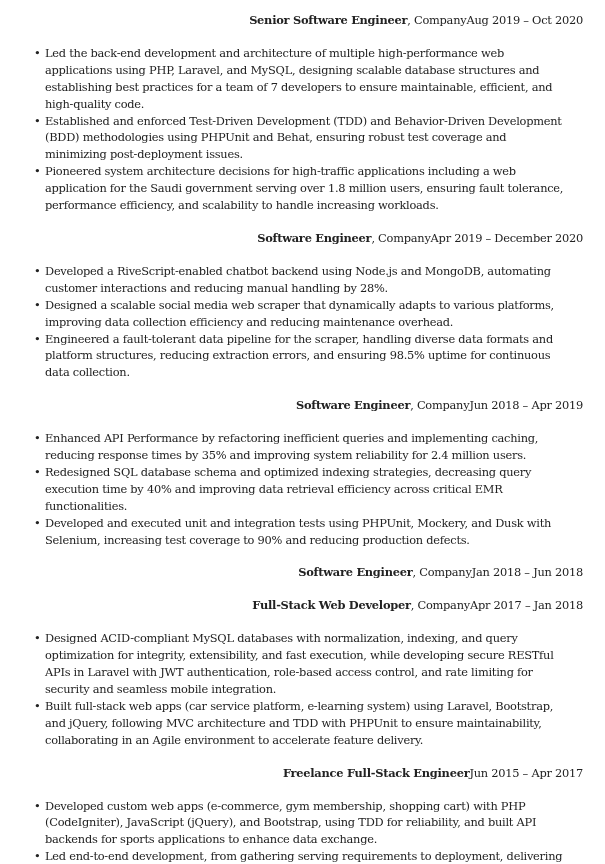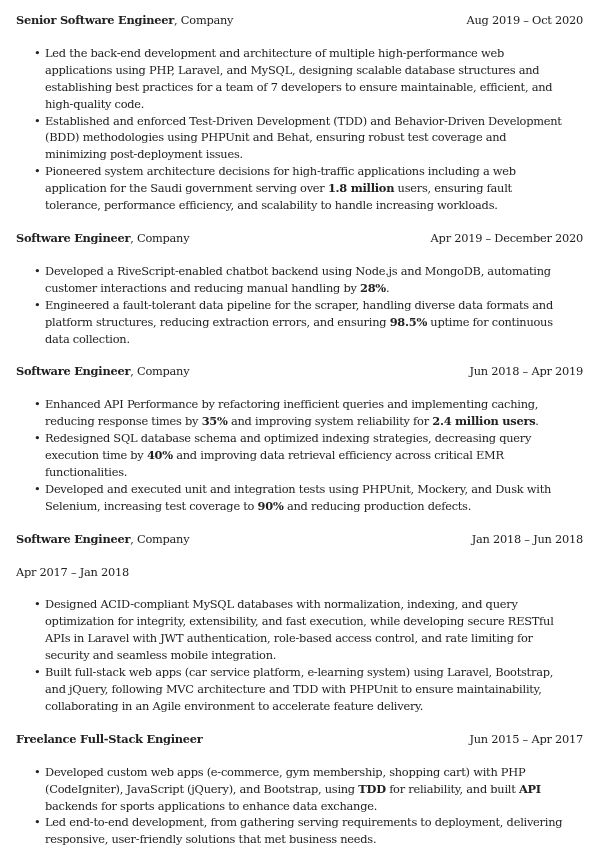--- a/index.html
+++ b/index.html
@@ -1,28 +1,28 @@
 <!DOCTYPE html>
 <html><head>
 <meta charset="utf-8">
 <style>
   html, body { margin: 0; padding: 0; background: #ffffff; }
   body { width: 605px; height: 864px; overflow: hidden; position: relative;
          font-family: "DejaVu Serif", "Liberation Serif", serif; color: #222; }
   .page { position: absolute; left: 16px; top: 12px; width: 567px;
           font-size: 11.4px; line-height: 16.9px; letter-spacing: -0.25px; }
   .job { margin-bottom: 10px; }
-  .job-head { display: flex; justify-content: space-between; }
+  .job-head { display: flex; justify-content: flex-end; }
   .title { font-weight: bold; }
   ul { list-style: none; margin: 16px; padding: 0; }
   li { position: relative; padding-left: 13px; }
   li::before { content: "•"; position: absolute; left: 2px; top: 0; }
   .section-title { font-weight: bold; font-size: 12.6px; margin-top: 4px; padding-bottom: 2px;
                    border-bottom: 1px solid #999; margin-bottom: 5px; }
-  b { font-weight: bold; }
+  b { font-weight: normal; }
 </style>
 </head>
 <body>
 
 <div class="page">
   <div id="jobs">
       <div class="job">
         <div class="job-head">
           <span><span class="title">Senior Software Engineer</span><span>, Company</span></span>
           <span>Aug 2019 – Oct 2020</span>
@@ -33,20 +33,21 @@
           <li><span>Pioneered system architecture decisions for high-traffic applications including a web application for the Saudi government serving over </span><b>1.8 million</b><span> users, ensuring fault tolerance, performance efficiency, and scalability to handle increasing workloads.</span></li>
         </ul>
       </div>
       <div class="job">
         <div class="job-head">
           <span><span class="title">Software Engineer</span><span>, Company</span></span>
           <span>Apr 2019 – December 2020</span>
         </div>
         <ul>
           <li><span>Developed a RiveScript-enabled chatbot backend using Node.js and MongoDB, automating customer interactions and reducing manual handling by </span><b>28%</b><span>.</span></li>
+          <li><span>Designed a scalable social media web scraper that dynamically adapts to various platforms, improving data collection efficiency and reducing maintenance overhead.</span></li>
           <li><span>Engineered a fault-tolerant data pipeline for the scraper, handling diverse data formats and platform structures, reducing extraction errors, and ensuring </span><b>98.5%</b><span> uptime for continuous data collection.</span></li>
         </ul>
       </div>
       <div class="job">
         <div class="job-head">
           <span><span class="title">Software Engineer</span><span>, Company</span></span>
           <span>Jun 2018 – Apr 2019</span>
         </div>
         <ul>
           <li><span>Enhanced API Performance by refactoring inefficient queries and implementing caching, reducing response times by </span><b>35%</b><span> and improving system reliability for </span><b>2.4 million users</b><span>.</span></li>
@@ -57,20 +58,21 @@
       <div class="job">
         <div class="job-head">
           <span><span class="title">Software Engineer</span><span>, Company</span></span>
           <span>Jan 2018 – Jun 2018</span>
         </div>
         <ul>
         </ul>
       </div>
       <div class="job">
         <div class="job-head">
+          <span><span class="title">Full-Stack Web Developer</span><span>, Company</span></span>
           <span>Apr 2017 – Jan 2018</span>
         </div>
         <ul>
           <li><span>Designed ACID-compliant MySQL databases with normalization, indexing, and query optimization for integrity, extensibility, and fast execution, while developing secure RESTful APIs in Laravel with JWT authentication, role-based access control, and rate limiting for security and seamless mobile integration.</span></li>
           <li><span>Built full-stack web apps (car service platform, e-learning system) using Laravel, Bootstrap, and jQuery, following MVC architecture and TDD with PHPUnit to ensure maintainability, collaborating in an Agile environment to accelerate feature delivery.</span></li>
         </ul>
       </div>
       <div class="job">
         <div class="job-head">
           <span><span class="title">Freelance Full-Stack Engineer</span><span></span></span>

